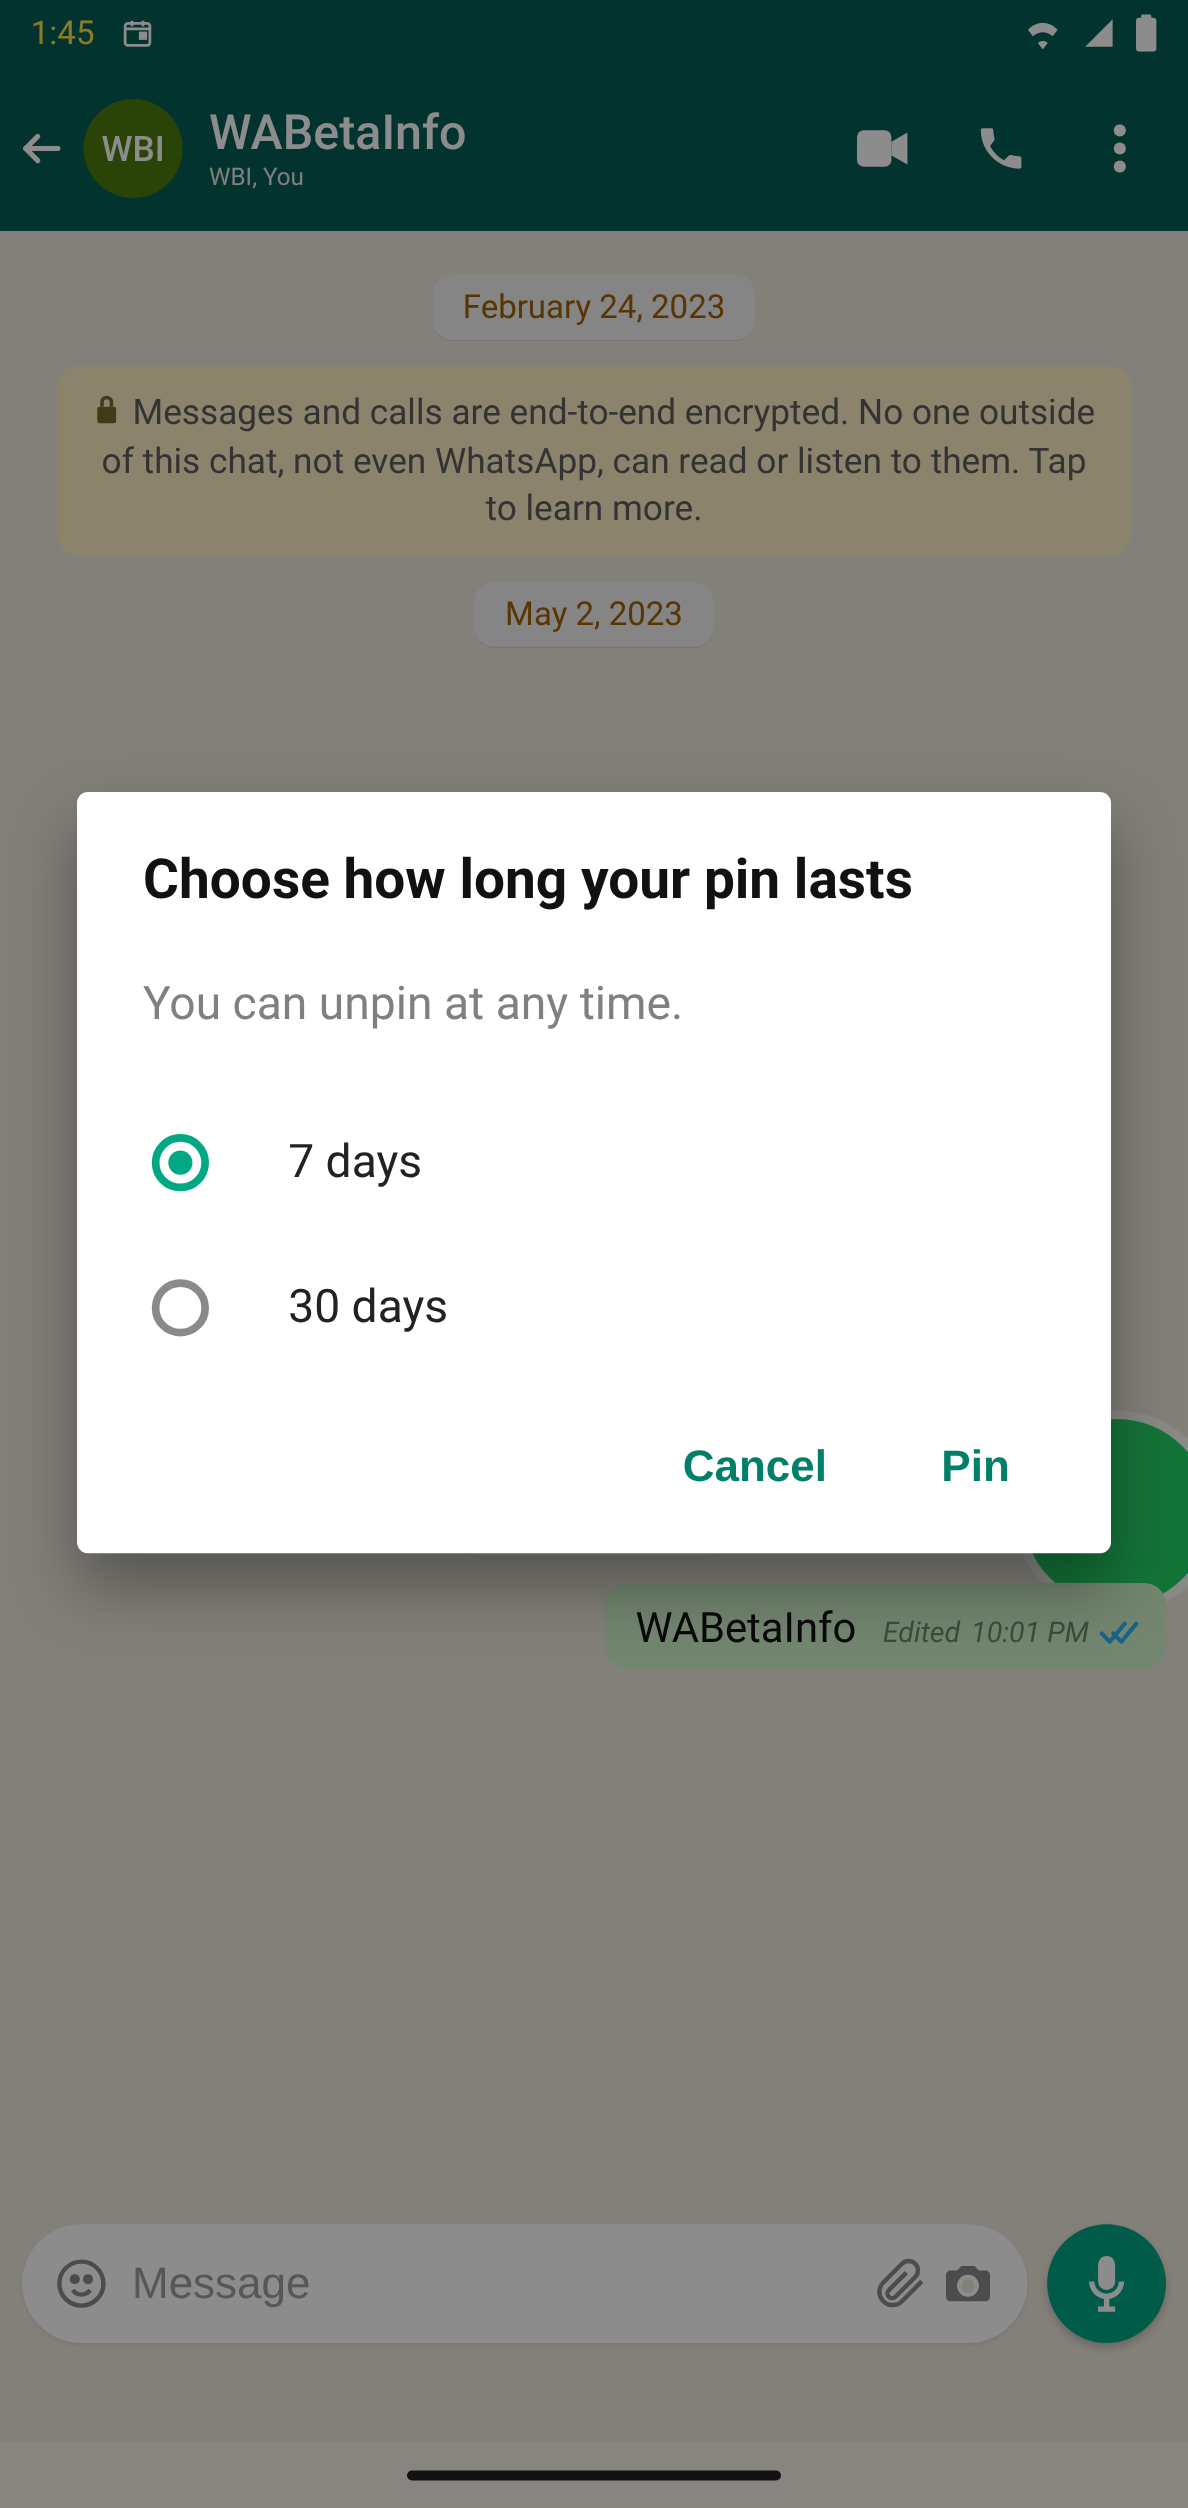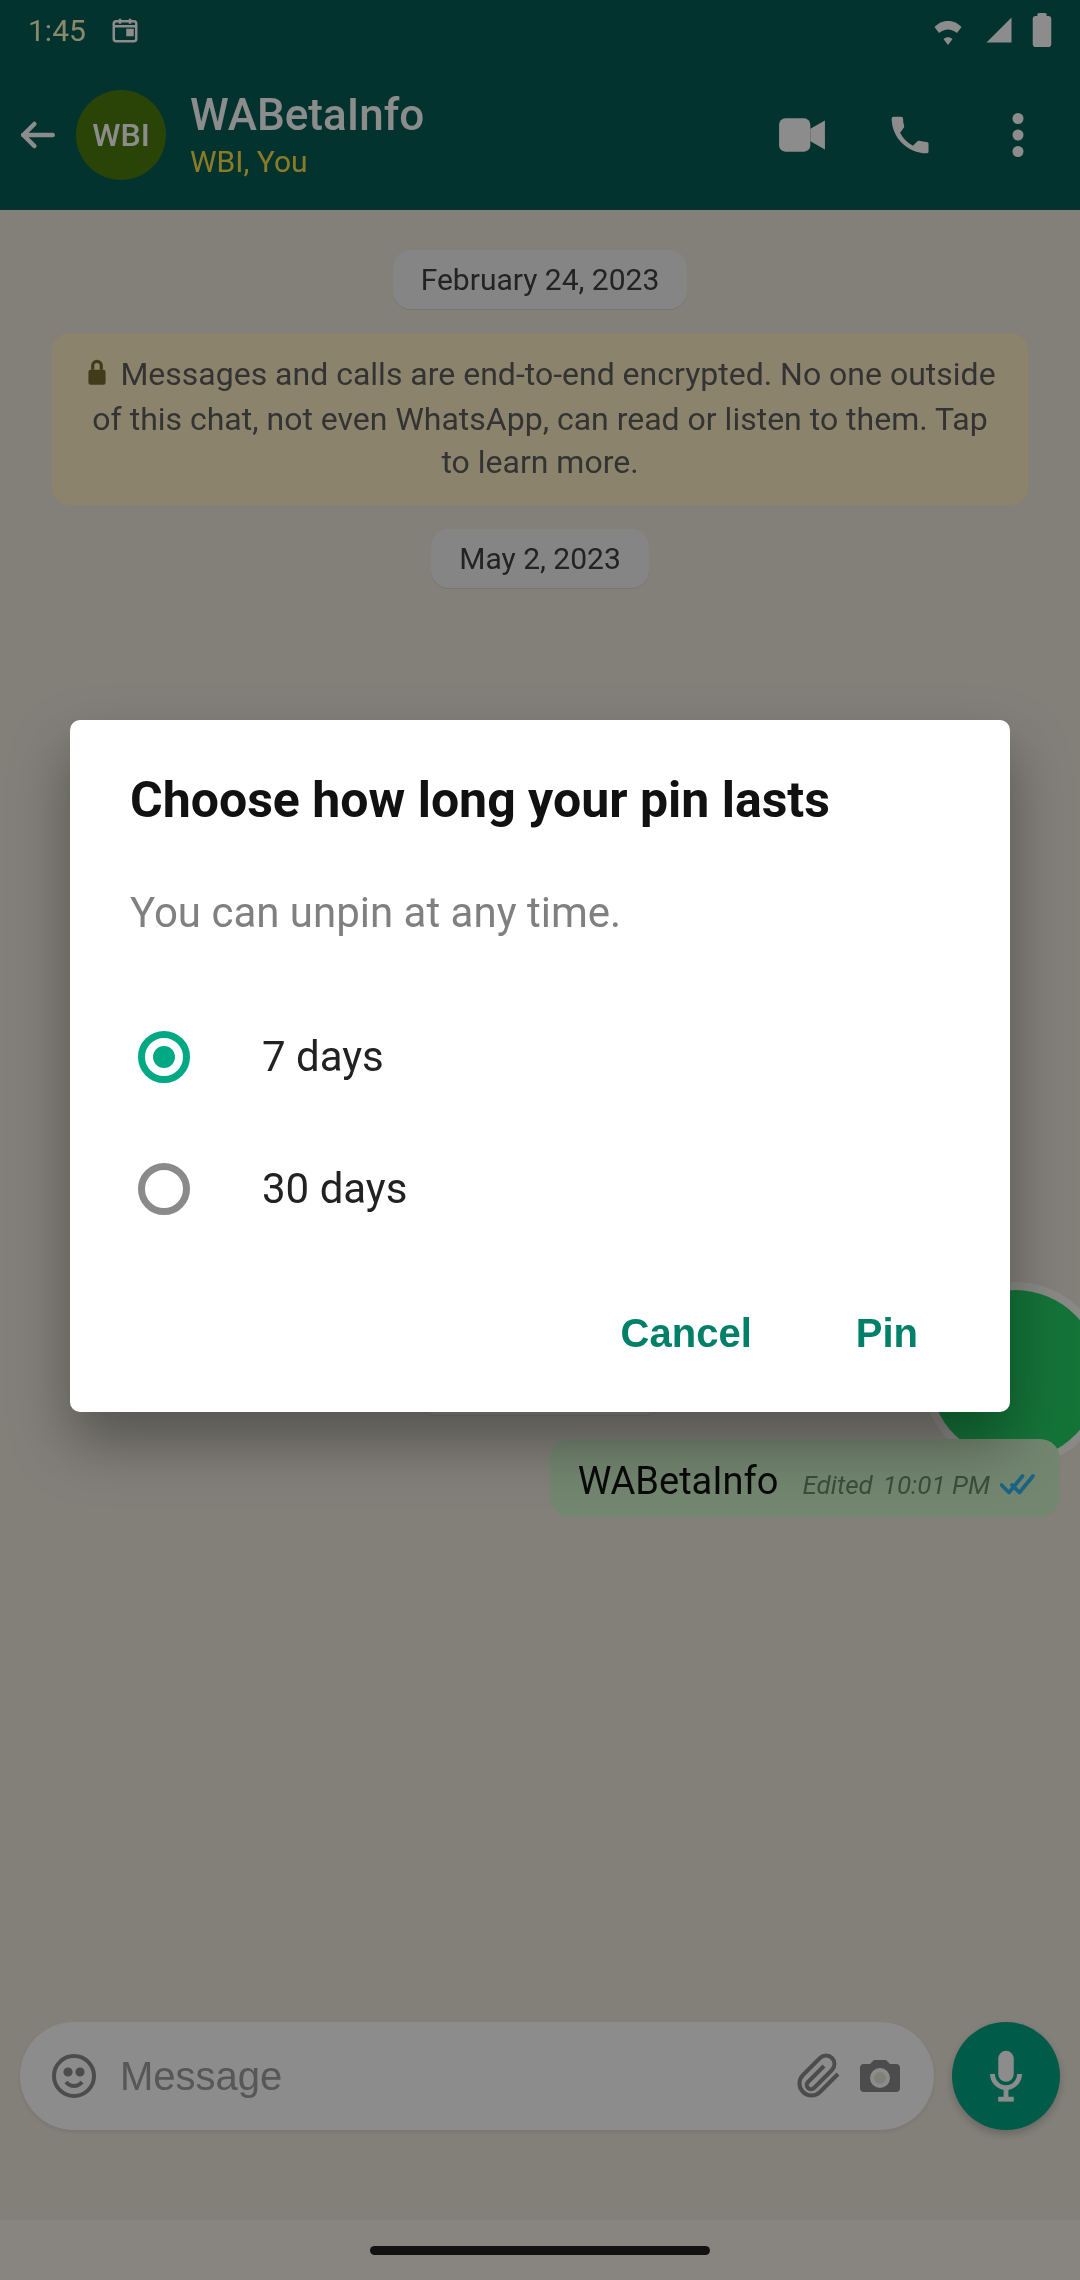--- a/index.html
+++ b/index.html
@@ -16,21 +16,21 @@
     position: relative;
     width: 1080px;
     height: 2280px;
     background: #efe9de;
   }
 
   
   .status-bar {
     position: absolute; top: 0; left: 0; right: 0; height: 60px;
     background: #075e54;
-    color: #fef9c3;
+    color: #fde047;
     display: flex; align-items: center; justify-content: space-between;
     padding: 0 28px;
     font-size: 30px;
   }
   .status-left { display: flex; align-items: center; gap: 24px; }
   .status-right { display: flex; align-items: center; gap: 18px; }
   .status-bar svg { display: block; }
 
   
   .app-bar {
@@ -42,36 +42,36 @@
   .back-btn { width: 60px; height: 60px; display:flex; align-items:center; justify-content:center; }
   .avatar {
     width: 90px; height: 90px; border-radius: 50%;
     background: #4d7c0f;
     display: flex; align-items: center; justify-content: center;
     color: #fff; font-size: 32px; font-weight: 500;
     margin-left: 8px;
   }
   .title-block { margin-left: 24px; flex: 1; color: #fff; }
   .title-block .chat-title { font-size: 44px; font-weight: 500; line-height: 1.1; }
-  .title-block .chat-subtitle { font-size: 30px; color: #fde047; margin-top: 4px; }
+  .title-block .chat-subtitle { font-size: 22px; color: #e5e5e5; margin-top: 4px; }
   .app-actions { display: flex; align-items: center; gap: 48px; margin-right: 16px; }
   .app-actions .icon-btn { width: 60px; height: 60px; display:flex; align-items:center; justify-content:center; }
 
   
   .chat-area {
     position: absolute; top: 210px; left: 0; right: 0; bottom: 60px;
     background: #efe9de;
     overflow: hidden;
   }
   .chat-scroll { padding: 16px 20px 200px 20px; }
 
   .date-chip {
     margin: 24px auto;
     background: #f2f2f2;
-    color: #404040;
+    color: #a16207;
     font-size: 30px;
     padding: 12px 28px;
     border-radius: 18px;
     width: max-content;
     box-shadow: 0 1px 0 rgba(0,0,0,0.08);
   }
 
   .enc-notice {
     margin: 20px auto;
     background: #fdefc5;

